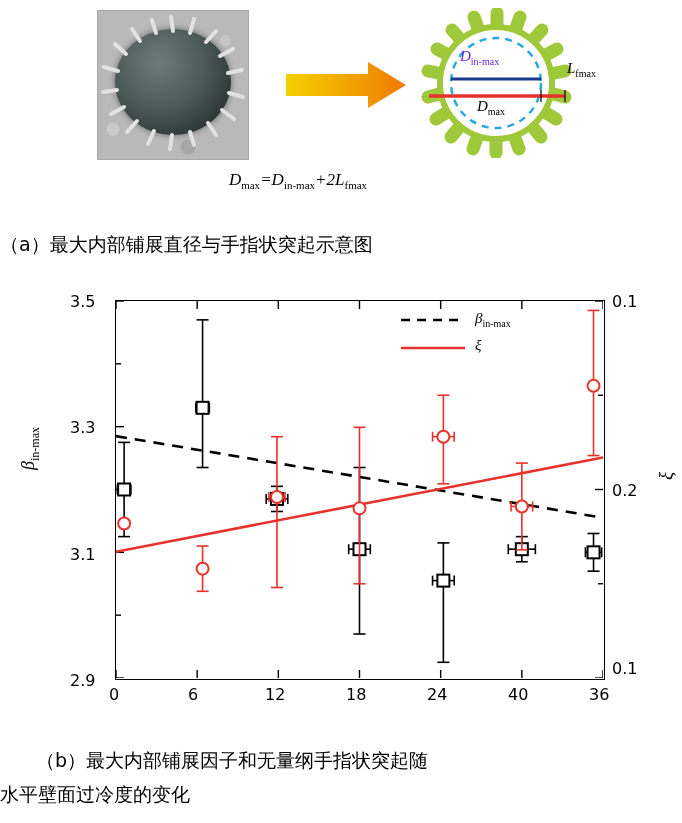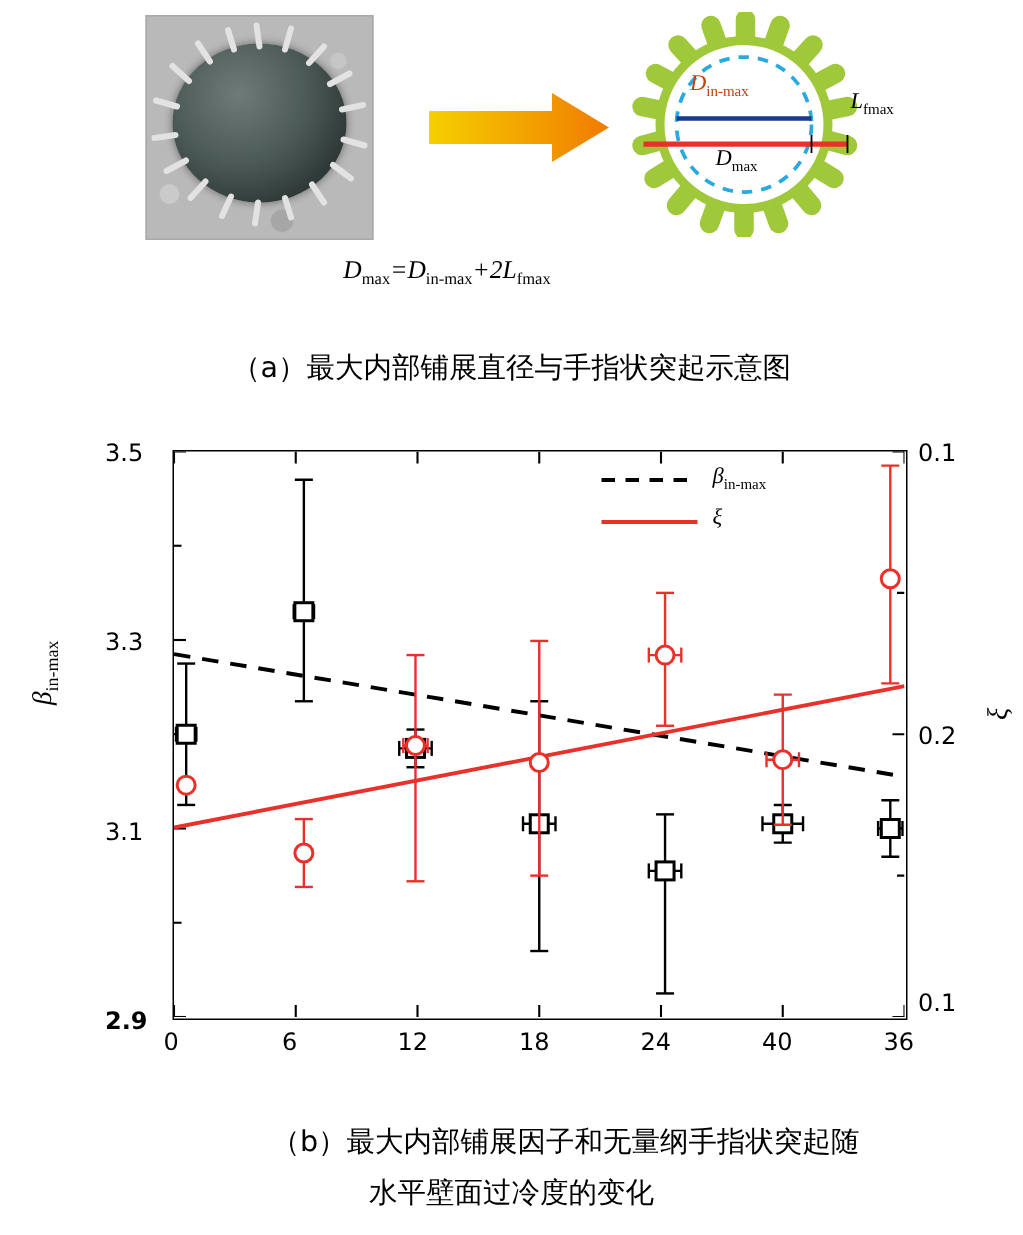--- a/index.html
+++ b/index.html
@@ -36,21 +36,21 @@
   
   #schematic{position:absolute;left:415px;top:8px;width:190px;height:150px;}
   .lbl{position:absolute;font-style:italic;font-size:15px;white-space:nowrap;}
   .lbl sub{font-style:normal;font-size:10px;}
   #eq{
     position:absolute;left:0;top:170px;width:596px;text-align:center;
     font-size:17px;font-style:italic;
   }
   #eq sub{font-style:normal;font-size:11px;}
   .caption{
-    position:absolute;width:682px;text-align:center;font-size:19px;
+    position:absolute;width:682px;font-size:19px;
     font-family:"DejaVu Sans", sans-serif;
   }
   #cap-a{top:232px;}
   #cap-b1{top:748px;padding-left:36px;}
   #cap-b2{top:782px;}
 
   
   #panel-b{position:absolute;left:0;top:285px;width:682px;height:430px;}
   #plot-frame{
     position:absolute;left:115px;top:15px;width:490px;height:380px;
@@ -154,21 +154,21 @@
       <circle cx="81" cy="75" r="56" fill="#ffffff" stroke="#9fc83a" stroke-width="6"></circle>
       <circle cx="81" cy="75" r="45" fill="#ffffff" stroke="#2aa9e0" stroke-width="2.5" stroke-dasharray="7 6"></circle>
 
       <line x1="36" y1="71" x2="126" y2="71" stroke="#1a3a8f" stroke-width="3"></line>
 
       <line x1="14" y1="88" x2="150" y2="88" stroke="#e8312a" stroke-width="3.5"></line>
 
       <line x1="126" y1="82" x2="126" y2="94" stroke="#000" stroke-width="1.2"></line>
       <line x1="150" y1="82" x2="150" y2="94" stroke="#000" stroke-width="1.2"></line>
     </svg>
-    <div class="lbl" style="left:45px;top:40px;color:#c2410c;">
+    <div class="lbl" style="left:45px;top:40px;color:#6d28d9;">
       <span>D</span><sub>in-max</sub>
     </div>
     <div class="lbl" style="left:152px;top:52px;">
       <span>L</span><sub>fmax</sub>
     </div>
     <div class="lbl" style="left:62px;top:90px;">
       <span>D</span><sub>max</sub>
     </div>
   </div>
 
@@ -298,21 +298,21 @@
         <line x1="477.5305555555555" y1="9.425000000000011" x2="477.5305555555555" y2="154.57000000000002" stroke="#E8312A" stroke-width="1.6"></line>
         <line x1="471.5305555555555" y1="9.425000000000011" x2="483.5305555555555" y2="9.425000000000011" stroke="#E8312A" stroke-width="1.6"></line>
         <line x1="471.5305555555555" y1="154.57000000000002" x2="483.5305555555555" y2="154.57000000000002" stroke="#E8312A" stroke-width="1.6"></line>
         <circle cx="477.5305555555555" cy="84.82499999999999" r="6" fill="#fff" stroke="#E8312A" stroke-width="2"></circle>
       </svg>
   </div>
 
   <div class="ytl" style="left:70px;top:7px;">3.5</div>
   <div class="ytl" style="left:70px;top:133px;">3.3</div>
   <div class="ytl" style="left:70px;top:260px;">3.1</div>
-  <div class="ytl" style="left:70px;top:386px;font-weight:bold;">2.9</div>
+  <div class="ytl" style="left:70px;top:386px;">2.9</div>
 
   <div class="ytr" style="left:612px;top:7px;">0.1</div>
   <div class="ytr" style="left:612px;top:196px;">0.2</div>
   <div class="ytr" style="left:612px;top:374px;text-align:right;">0.1</div>
 
   <div class="xtl" style="left:109px;top:400px;">0</div>
   <div class="xtl" style="left:188px;top:400px;">6</div>
   <div class="xtl" style="left:265px;top:400px;">12</div>
   <div class="xtl" style="left:346px;top:400px;">18</div>
   <div class="xtl" style="left:427px;top:400px;">24</div>

